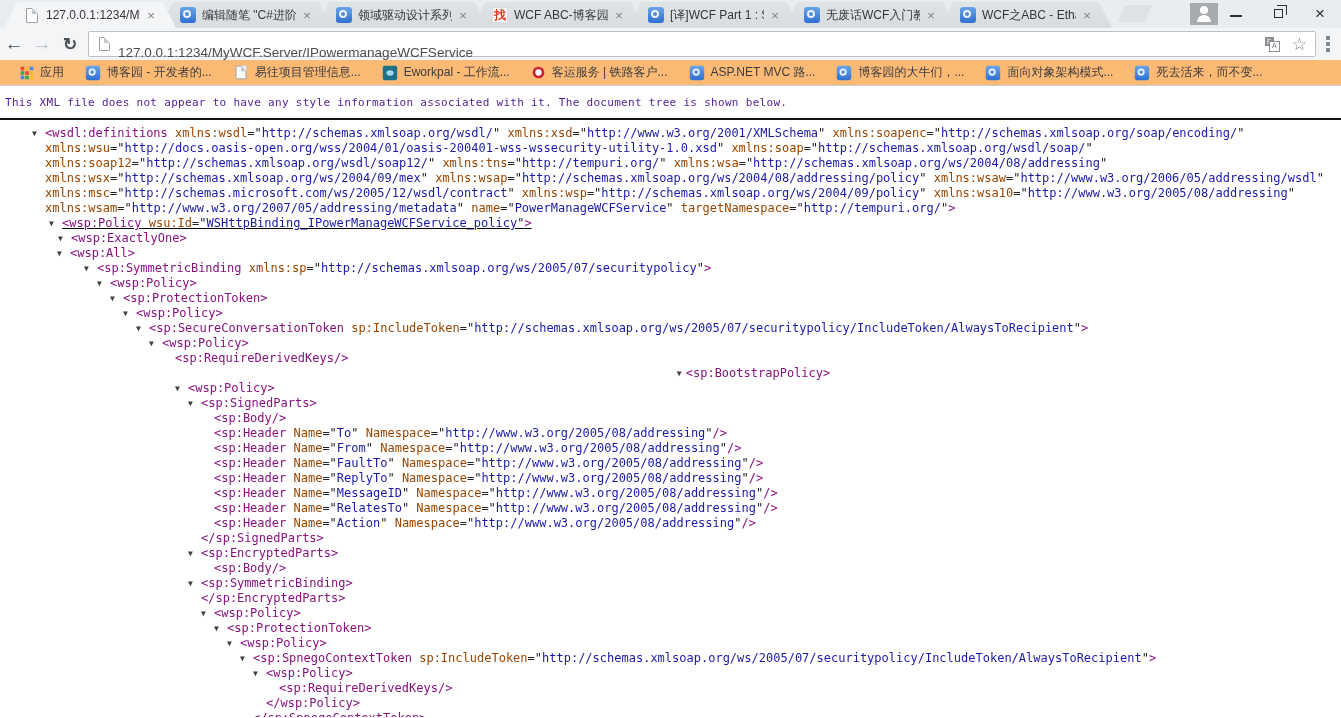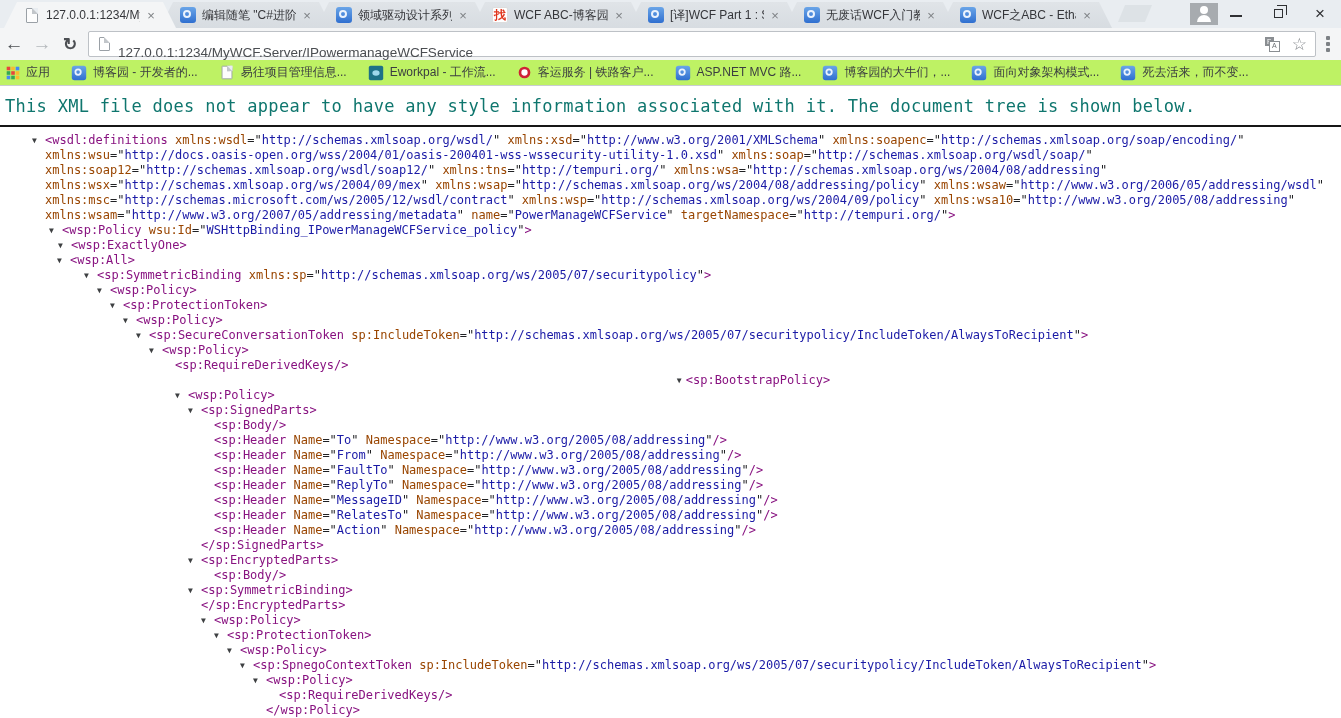--- a/index.html
+++ b/index.html
@@ -72,30 +72,30 @@
   .translate::after { content:"A"; position:absolute; right:0; bottom:0; width:9px; height:9px;
     border:1px solid #8a8e92; color:#6c7074; font-size:7px; line-height:8px; text-align:center;
     background:#fff; }
   .star { font-size: 17px; color: #83878b; flex: none; margin-right: 2px; }
   .menu3 { width: 14px; margin-left: 5px; color:#5a5e62; font-size:15px; letter-spacing:0;
     line-height: 5px; flex:none; }
   .menu3 i { display:block; width:4px; height:4px; background:#7d8185; border-radius:1px;
     margin:2px auto; }
 
   
-  .bookmarks { height: 26px; background: #bef264; border-bottom: 1px solid #c9cdd1;
-    display: flex; align-items: center; padding-left: 6px; }
+  .bookmarks { height: 26px; background: #fdba74; border-bottom: 1px solid #c9cdd1;
+    display: flex; align-items: center; padding-left: 20px; }
   .bm { display: flex; align-items: center; margin-right: 21px; }
   .bm .fav { transform: scale(0.9); }
   .bm .label { font-size: 12px; color: #3b3d40; margin-left: 6px; white-space: nowrap; }
 
   
   .page { background: #fff; height: 631px; overflow: hidden;
     font-family: "DejaVu Sans Mono", monospace; }
-  .notice { font-size: 17px; color: #0f766e; padding: 10px 11px 0 5px; letter-spacing: 0.3px; }
+  .notice { font-size: 11px; color: #4c1d95; padding: 10px 11px 0 5px; letter-spacing: 0.3px; }
   .rule { border: none; border-top: 2px solid #161616; margin: 9px 0 6px 0; }
   .xml { font-size: 12px; line-height: 15px; }
   .xline { white-space: pre-wrap; word-wrap: break-word; margin-left: 26px; }
   .arr { display: inline-block; width: 13px; text-indent: 0; color: #3e4042; font-size: 8px;
     vertical-align: 1px; cursor: pointer; }
   .tg { color: #881280; }
   .an { color: #994500; }
   .av { color: #1a1aa6; }
   .pn { color: #202124; }
 </style>
@@ -239,21 +239,21 @@
       </span>
       <span class="label">死去活来，而不变...</span>
     </div>
   </div>
 
 <div class="page">
   <div class="notice">This XML file does not appear to have any style information associated with it. The document tree is shown below.</div>
   <hr class="rule">
   <div class="xml" id="xml-holder">
       <div class="xline" style="padding-left: 19px; text-indent: -13px;"><span class="arr">▼</span><span class="xtext"><span class="tg">&lt;wsdl:definitions</span> <span class="an">xmlns:wsdl</span><span class="pn">="</span><span class="av">http://schemas.xmlsoap.org/wsdl/</span><span class="pn">"</span> <span class="an">xmlns:xsd</span><span class="pn">="</span><span class="av">http://www.w3.org/2001/XMLSchema</span><span class="pn">"</span> <span class="an">xmlns:soapenc</span><span class="pn">="</span><span class="av">http://schemas.xmlsoap.org/soap/encoding/</span><span class="pn">"</span> <span class="an">xmlns:wsu</span><span class="pn">="</span><span class="av">http://docs.oasis-open.org/wss/2004/01/oasis-200401-wss-wssecurity-utility-1.0.xsd</span><span class="pn">"</span> <span class="an">xmlns:soap</span><span class="pn">="</span><span class="av">http://schemas.xmlsoap.org/wsdl/soap/</span><span class="pn">"</span> <span class="an">xmlns:soap12</span><span class="pn">="</span><span class="av">http://schemas.xmlsoap.org/wsdl/soap12/</span><span class="pn">"</span> <span class="an">xmlns:tns</span><span class="pn">="</span><span class="av">http://tempuri.org/</span><span class="pn">"</span> <span class="an">xmlns:wsa</span><span class="pn">="</span><span class="av">http://schemas.xmlsoap.org/ws/2004/08/addressing</span><span class="pn">"</span> <span class="an">xmlns:wsx</span><span class="pn">="</span><span class="av">http://schemas.xmlsoap.org/ws/2004/09/mex</span><span class="pn">"</span> <span class="an">xmlns:wsap</span><span class="pn">="</span><span class="av">http://schemas.xmlsoap.org/ws/2004/08/addressing/policy</span><span class="pn">"</span> <span class="an">xmlns:wsaw</span><span class="pn">="</span><span class="av">http://www.w3.org/2006/05/addressing/wsdl</span><span class="pn">"</span> <span class="an">xmlns:msc</span><span class="pn">="</span><span class="av">http://schemas.microsoft.com/ws/2005/12/wsdl/contract</span><span class="pn">"</span> <span class="an">xmlns:wsp</span><span class="pn">="</span><span class="av">http://schemas.xmlsoap.org/ws/2004/09/policy</span><span class="pn">"</span> <span class="an">xmlns:wsa10</span><span class="pn">="</span><span class="av">http://www.w3.org/2005/08/addressing</span><span class="pn">"</span> <span class="an">xmlns:wsam</span><span class="pn">="</span><span class="av">http://www.w3.org/2007/05/addressing/metadata</span><span class="pn">"</span> <span class="an">name</span><span class="pn">="</span><span class="av">PowerManageWCFService</span><span class="pn">"</span> <span class="an">targetNamespace</span><span class="pn">="</span><span class="av">http://tempuri.org/</span><span class="pn">"</span><span class="tg">&gt;</span></span></div>
-      <div class="xline" style="padding-left: 36px; text-indent: -13px;"><span class="arr">▼</span><span class="xtext"><span class="tg">&lt;wsp:Policy</span> <span class="an">wsu:Id</span><span class="pn">="</span><span class="av">WSHttpBinding_IPowerManageWCFService_policy</span><span class="pn">"</span><span class="tg">&gt;</span></span></div>
+      <div class="xline" style="padding-left: 36px; text-indent: -13px; text-decoration: underline;"><span class="arr">▼</span><span class="xtext"><span class="tg">&lt;wsp:Policy</span> <span class="an">wsu:Id</span><span class="pn">="</span><span class="av">WSHttpBinding_IPowerManageWCFService_policy</span><span class="pn">"</span><span class="tg">&gt;</span></span></div>
       <div class="xline" style="padding-left: 45px; text-indent: -13px;"><span class="arr">▼</span><span class="xtext"><span class="tg">&lt;wsp:ExactlyOne</span><span class="tg">&gt;</span></span></div>
       <div class="xline" style="padding-left: 44px; text-indent: -13px;"><span class="arr">▼</span><span class="xtext"><span class="tg">&lt;wsp:All</span><span class="tg">&gt;</span></span></div>
       <div class="xline" style="padding-left: 71px; text-indent: -13px;"><span class="arr">▼</span><span class="xtext"><span class="tg">&lt;sp:SymmetricBinding</span> <span class="an">xmlns:sp</span><span class="pn">="</span><span class="av">http://schemas.xmlsoap.org/ws/2005/07/securitypolicy</span><span class="pn">"</span><span class="tg">&gt;</span></span></div>
       <div class="xline" style="padding-left: 84px; text-indent: -13px;"><span class="arr">▼</span><span class="xtext"><span class="tg">&lt;wsp:Policy</span><span class="tg">&gt;</span></span></div>
       <div class="xline" style="padding-left: 97px; text-indent: -13px;"><span class="arr">▼</span><span class="xtext"><span class="tg">&lt;sp:ProtectionToken</span><span class="tg">&gt;</span></span></div>
       <div class="xline" style="padding-left: 110px; text-indent: -13px;"><span class="arr">▼</span><span class="xtext"><span class="tg">&lt;wsp:Policy</span><span class="tg">&gt;</span></span></div>
       <div class="xline" style="padding-left: 123px; text-indent: -13px;"><span class="arr">▼</span><span class="xtext"><span class="tg">&lt;sp:SecureConversationToken</span> <span class="an">sp:IncludeToken</span><span class="pn">="</span><span class="av">http://schemas.xmlsoap.org/ws/2005/07/securitypolicy/IncludeToken/AlwaysToRecipient</span><span class="pn">"</span><span class="tg">&gt;</span></span></div>
       <div class="xline" style="padding-left: 136px; text-indent: -13px;"><span class="arr">▼</span><span class="xtext"><span class="tg">&lt;wsp:Policy</span><span class="tg">&gt;</span></span></div>
       <div class="xline" style="padding-left: 149px;"><span class="xtext"><span class="tg">&lt;sp:RequireDerivedKeys</span><span class="tg">/&gt;</span></span></div>
       <div class="xline" style="padding-left: 149px; text-indent: -13px; text-align: center;"><span class="arr">▼</span><span class="xtext"><span class="tg">&lt;sp:BootstrapPolicy</span><span class="tg">&gt;</span></span></div>

